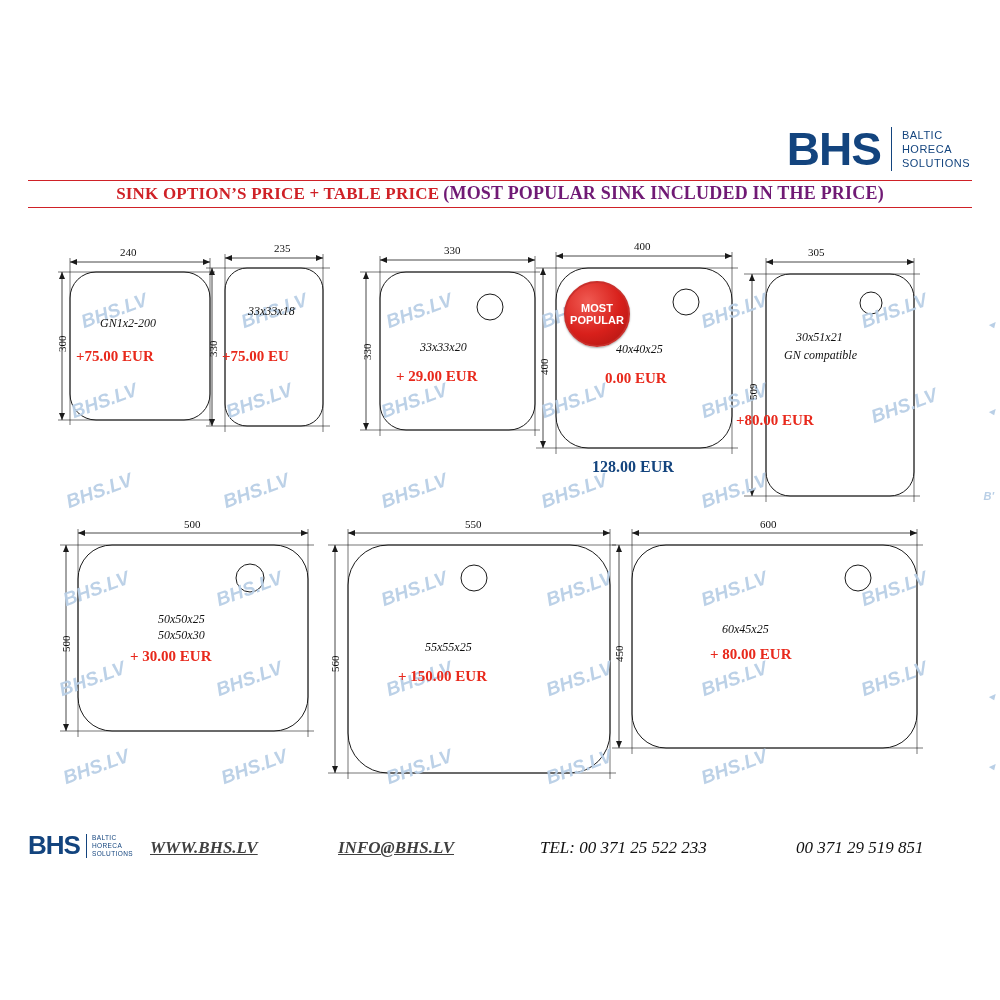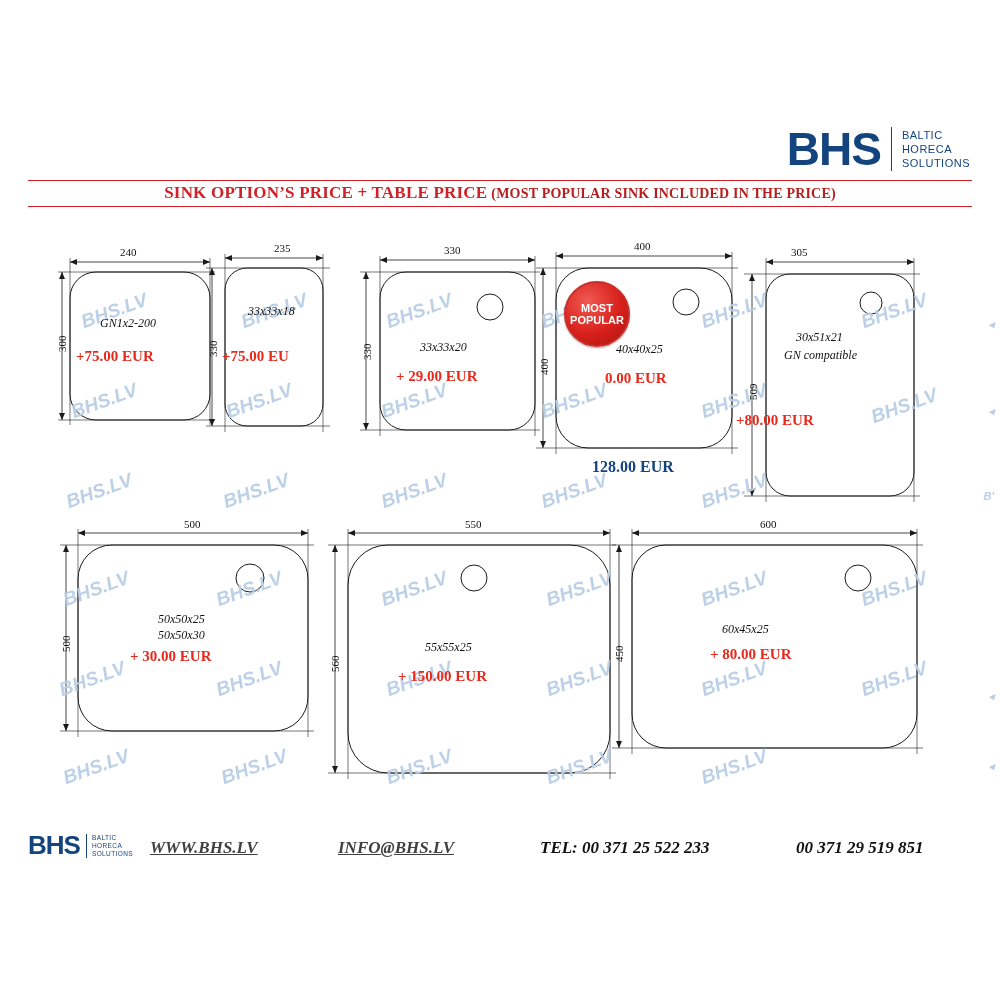--- a/index.html
+++ b/index.html
@@ -63,23 +63,23 @@
     text-align: center;
   }
   .title-bar .t1 {
     color: #cf2127;
     font-weight: bold;
     font-size: 17px;
     letter-spacing: 0.2px;
     text-align: center;
   }
   .title-bar .t2 {
-    color: #b91c1c;
-    font-weight: bold;
-    font-size: 14px;
+    color: #701a75;
+    font-weight: bold;
+    font-size: 18px;
     letter-spacing: 0.2px;
   }
   svg.sheet { position: absolute; left:0; top:0; }
 
   
   .wm {
     position: absolute;
     font-family: "Liberation Sans", sans-serif;
     font-weight: bold;
     font-style: italic;
@@ -176,21 +176,21 @@
     font-weight: bold;
     font-style: italic;
     font-size: 17px;
     color: #404040;
     text-decoration: underline;
     white-space: nowrap;
   }
   .ftel {
     position: absolute;
     font-family: "Liberation Serif", serif;
-    font-weight: bold;
+    font-weight: normal;
     font-style: italic;
     font-size: 17px;
     color: #111;
     white-space: nowrap;
   }
   .edge-mark {
     position: absolute;
     right: 6px;
     font-family: "Liberation Sans", sans-serif;
     font-size: 11px;
@@ -379,21 +379,21 @@
 
   <div class="dim" style="left:274px; top:242px;">235</div>
   <div class="dim vert" style="left:207px; top:357px;">330</div>
 
   <div class="dim" style="left:444px; top:244px;">330</div>
   <div class="dim vert" style="left:361px; top:360px;">330</div>
 
   <div class="dim" style="left:634px; top:240px;">400</div>
   <div class="dim vert" style="left:538px; top:375px;">400</div>
 
-  <div class="dim" style="left:791px; top:246px;">305</div>
+  <div class="dim" style="left:808px; top:246px;">305</div>
   <div class="dim vert" style="left:747px; top:400px;">509</div>
 
   <div class="dim" style="left:184px; top:518px;">500</div>
   <div class="dim vert" style="left:60px; top:652px;">500</div>
 
   <div class="dim" style="left:465px; top:518px;">550</div>
   <div class="dim vert" style="left:329px; top:672px;">560</div>
 
   <div class="dim" style="left:760px; top:518px;">600</div>
   <div class="dim vert" style="left:613px; top:662px;">450</div>

